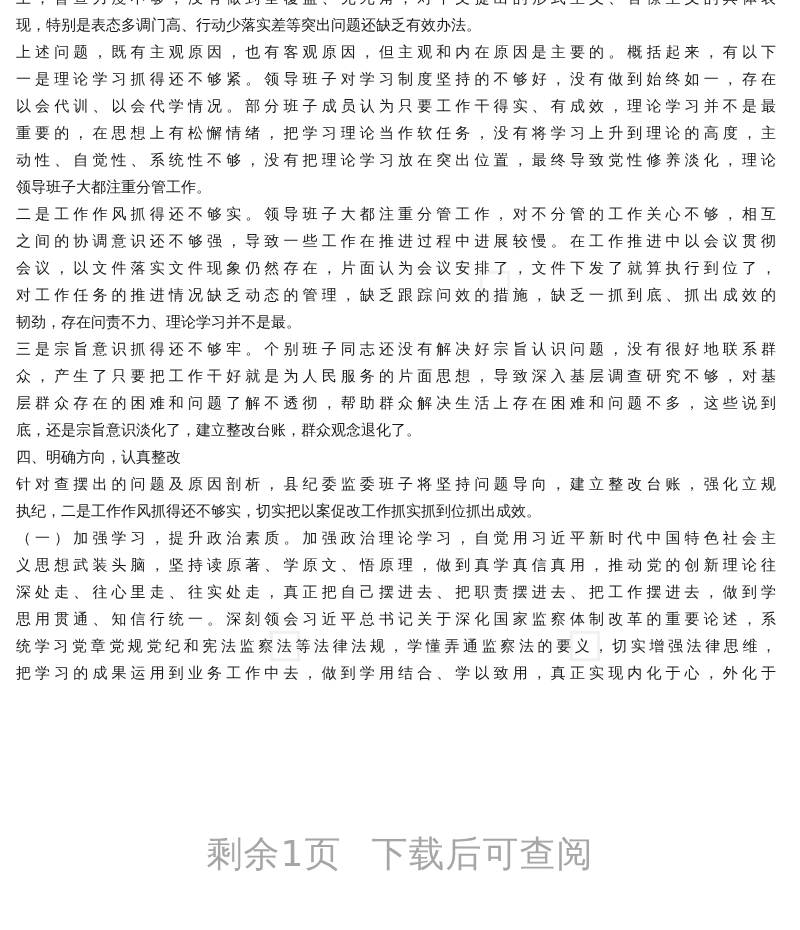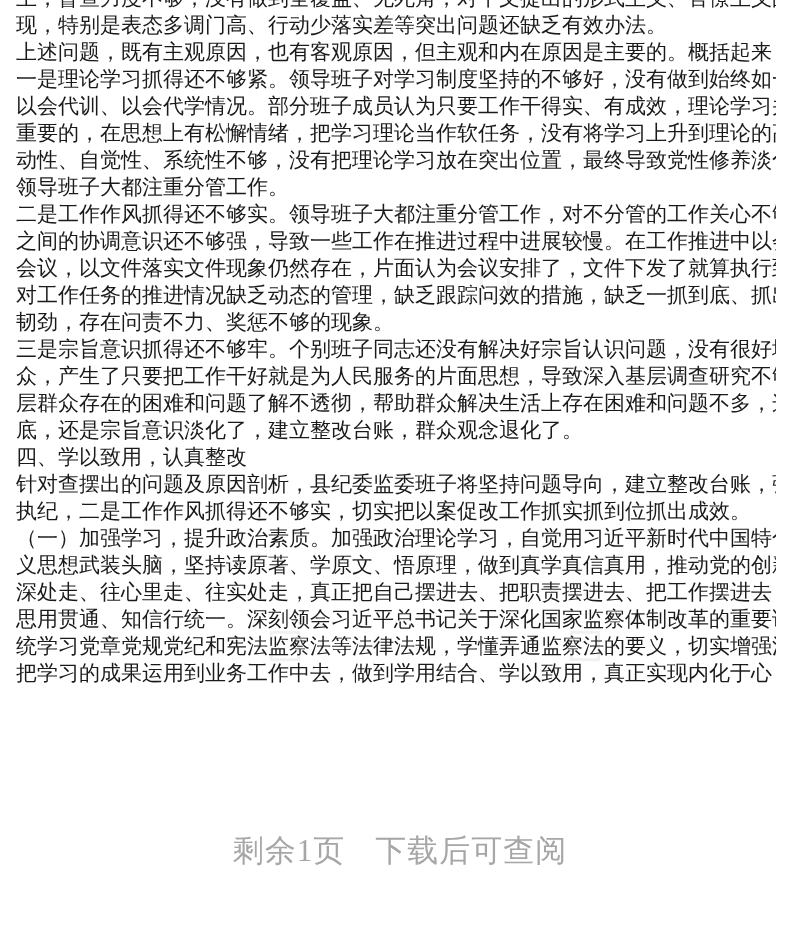--- a/index.html
+++ b/index.html
@@ -1,26 +1,26 @@
 <!DOCTYPE html>
 <html><head>
 <meta charset="utf-8">
 <style>
   html, body { margin: 0; padding: 0; background: #ffffff; }
   body { width: 800px; height: 930px; overflow: hidden; position: relative;
          font-family: "DejaVu Sans", "Liberation Sans", sans-serif; color: #1a1a1a; }
   .page { position: absolute; left: 0; top: 0; width: 800px; height: 930px; }
   .doc { position: absolute; left: 16px; top: -15px; width: 760px; }
-  .line { height: 27px; line-height: 27px; font-size: 21px; white-space: nowrap;
+  .line { height: 27px; line-height: 27px; font-size: 15px; white-space: nowrap;
           overflow: hidden; text-align: justify; text-align-last: justify; }
   .line.short { text-align-last: left; }
   .watermark { position: absolute; color: rgba(180,180,180,0.18); font-size: 56px;
                transform: rotate(-45deg); pointer-events: none; font-weight: bold; }
   .more { position: absolute; left: 0; width: 800px; top: 830px; text-align: center;
-          font-size: 31px; color: #a6a6a6; letter-spacing: 1px; font-family: Liberation Serif, serif; }
+          font-size: 36px; color: #a6a6a6; letter-spacing: 1px; }
   .more span + span { margin-left: 30px; }
 </style>
 </head>
 <body>
 
 <div class="page">
   <div class="watermark" style="left:470px; top:250px;">◇</div>
   <div class="watermark" style="left:260px; top:610px;">◇</div>
   <div class="watermark" style="left:560px; top:610px;">◇</div>
 
@@ -30,26 +30,26 @@
       <div class="line">上述问题，既有主观原因，也有客观原因，但主观和内在原因是主要的。概括起来，有以下</div>
       <div class="line">一是理论学习抓得还不够紧。领导班子对学习制度坚持的不够好，没有做到始终如一，存在</div>
       <div class="line">以会代训、以会代学情况。部分班子成员认为只要工作干得实、有成效，理论学习并不是最</div>
       <div class="line">重要的，在思想上有松懈情绪，把学习理论当作软任务，没有将学习上升到理论的高度，主</div>
       <div class="line">动性、自觉性、系统性不够，没有把理论学习放在突出位置，最终导致党性修养淡化，理论</div>
       <div class="line short">领导班子大都注重分管工作。</div>
       <div class="line">二是工作作风抓得还不够实。领导班子大都注重分管工作，对不分管的工作关心不够，相互</div>
       <div class="line">之间的协调意识还不够强，导致一些工作在推进过程中进展较慢。在工作推进中以会议贯彻</div>
       <div class="line">会议，以文件落实文件现象仍然存在，片面认为会议安排了，文件下发了就算执行到位了，</div>
       <div class="line">对工作任务的推进情况缺乏动态的管理，缺乏跟踪问效的措施，缺乏一抓到底、抓出成效的</div>
-      <div class="line short">韧劲，存在问责不力、奖惩不够的现象。</div>
+      <div class="line short">韧劲，存在问责不力、理论学习并不是最。</div>
       <div class="line">三是宗旨意识抓得还不够牢。个别班子同志还没有解决好宗旨认识问题，没有很好地联系群</div>
       <div class="line">众，产生了只要把工作干好就是为人民服务的片面思想，导致深入基层调查研究不够，对基</div>
       <div class="line">层群众存在的困难和问题了解不透彻，帮助群众解决生活上存在困难和问题不多，这些说到</div>
       <div class="line short">底，还是宗旨意识淡化了，建立整改台账，群众观念退化了。</div>
-      <div class="line short">四、学以致用，认真整改</div>
+      <div class="line short">四、明确方向，认真整改</div>
       <div class="line">针对查摆出的问题及原因剖析，县纪委监委班子将坚持问题导向，建立整改台账，强化立规</div>
       <div class="line short">执纪，二是工作作风抓得还不够实，切实把以案促改工作抓实抓到位抓出成效。</div>
       <div class="line">（一）加强学习，提升政治素质。加强政治理论学习，自觉用习近平新时代中国特色社会主</div>
       <div class="line">义思想武装头脑，坚持读原著、学原文、悟原理，做到真学真信真用，推动党的创新理论往</div>
       <div class="line">深处走、往心里走、往实处走，真正把自己摆进去、把职责摆进去、把工作摆进去，做到学</div>
       <div class="line">思用贯通、知信行统一。深刻领会习近平总书记关于深化国家监察体制改革的重要论述，系</div>
       <div class="line">统学习党章党规党纪和宪法监察法等法律法规，学懂弄通监察法的要义，切实增强法律思维，</div>
       <div class="line">把学习的成果运用到业务工作中去，做到学用结合、学以致用，真正实现内化于心，外化于</div>
     </div>
 

